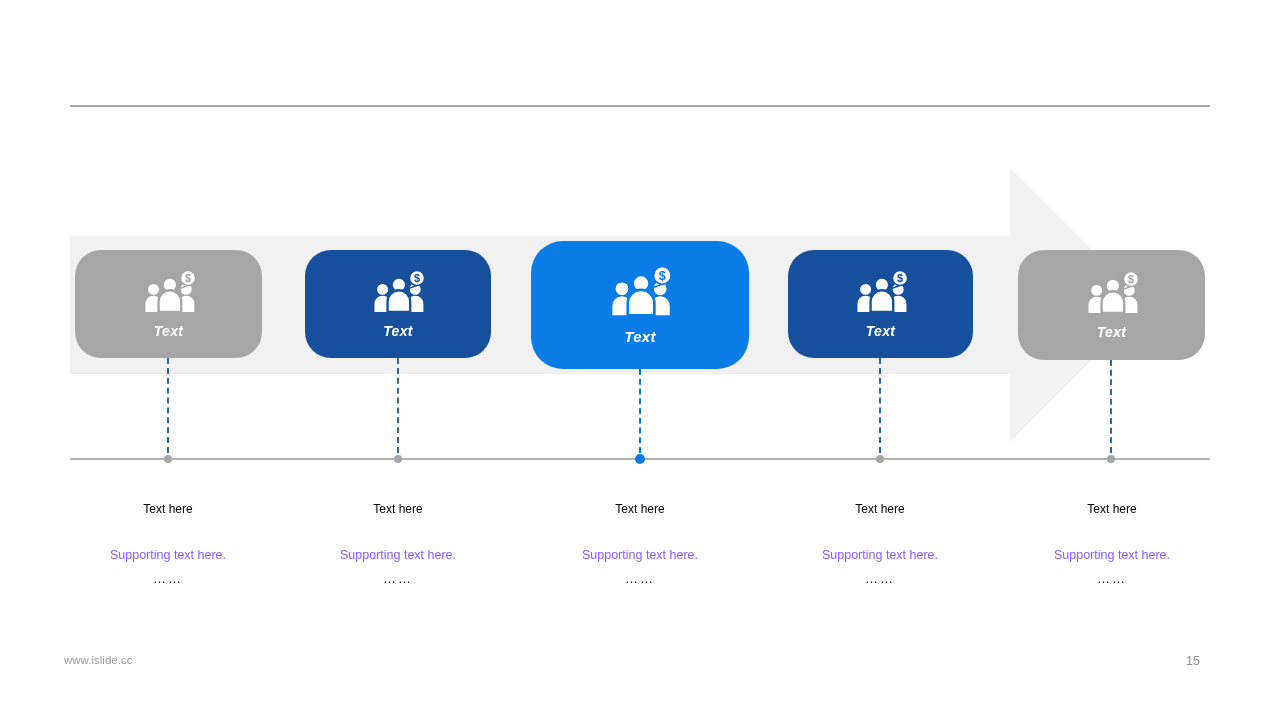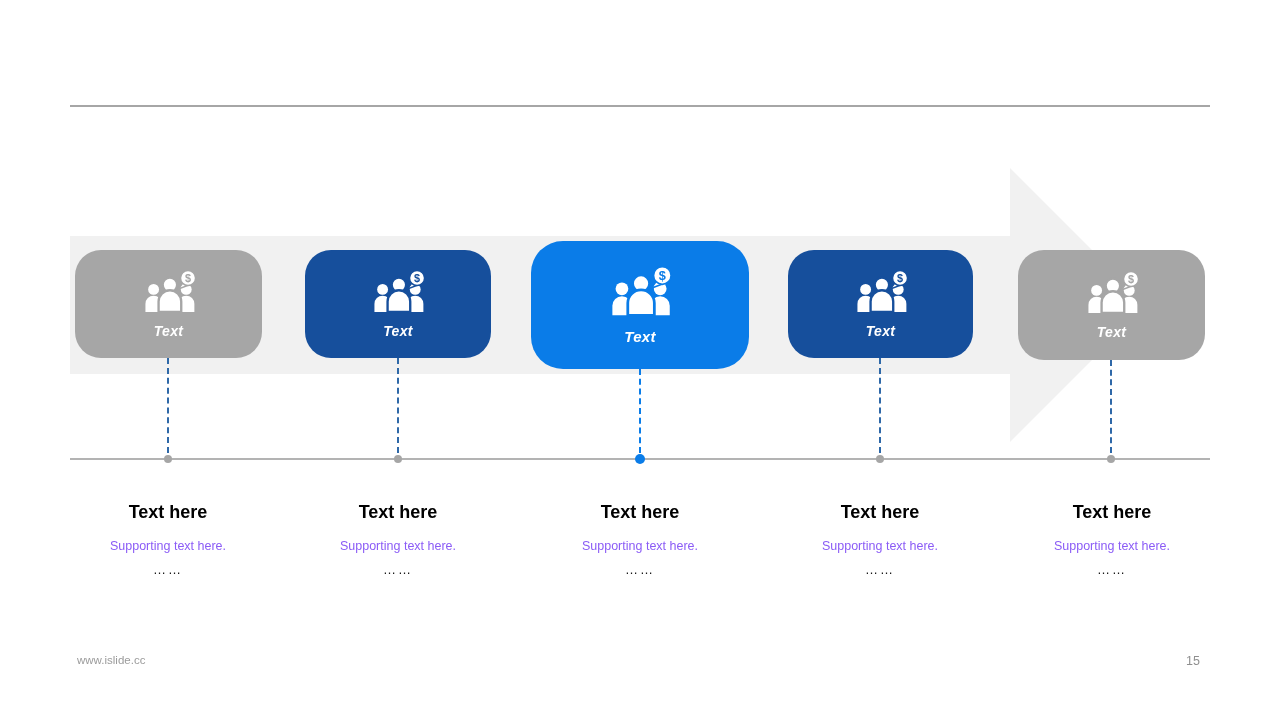--- a/index.html
+++ b/index.html
@@ -99,40 +99,40 @@
     width: 220px;
     text-align: center;
   }
   .cap-1 { left: 58px; }
   .cap-2 { left: 288px; }
   .cap-3 { left: 530px; }
   .cap-4 { left: 770px; }
   .cap-5 { left: 1002px; }
 
   .caption h3 {
-    font-size: 18px;
-    font-weight: bold;
+    font-size: 12px;
+    font-weight: normal;
     color: #000000;
-    margin: 0 0 16px 0;
+    margin: 0 0 32px 0;
   }
   .caption .supporting {
     font-size: 12.5px;
     color: #8b5cf6;
     margin: 0 0 9px 0;
   }
   .caption .more {
     font-size: 13px;
     color: #1a1a1a;
     letter-spacing: 2px;
   }
 
   
   .footer-url {
     position: absolute;
-    left: 77px; top: 654px;
+    left: 64px; top: 654px;
     font-size: 11.5px;
     color: #9b9b9b;
   }
   .page-number {
     position: absolute;
     right: 80px; top: 654px;
     font-size: 12.5px;
     color: #8f8f8f;
   }
 </style>

